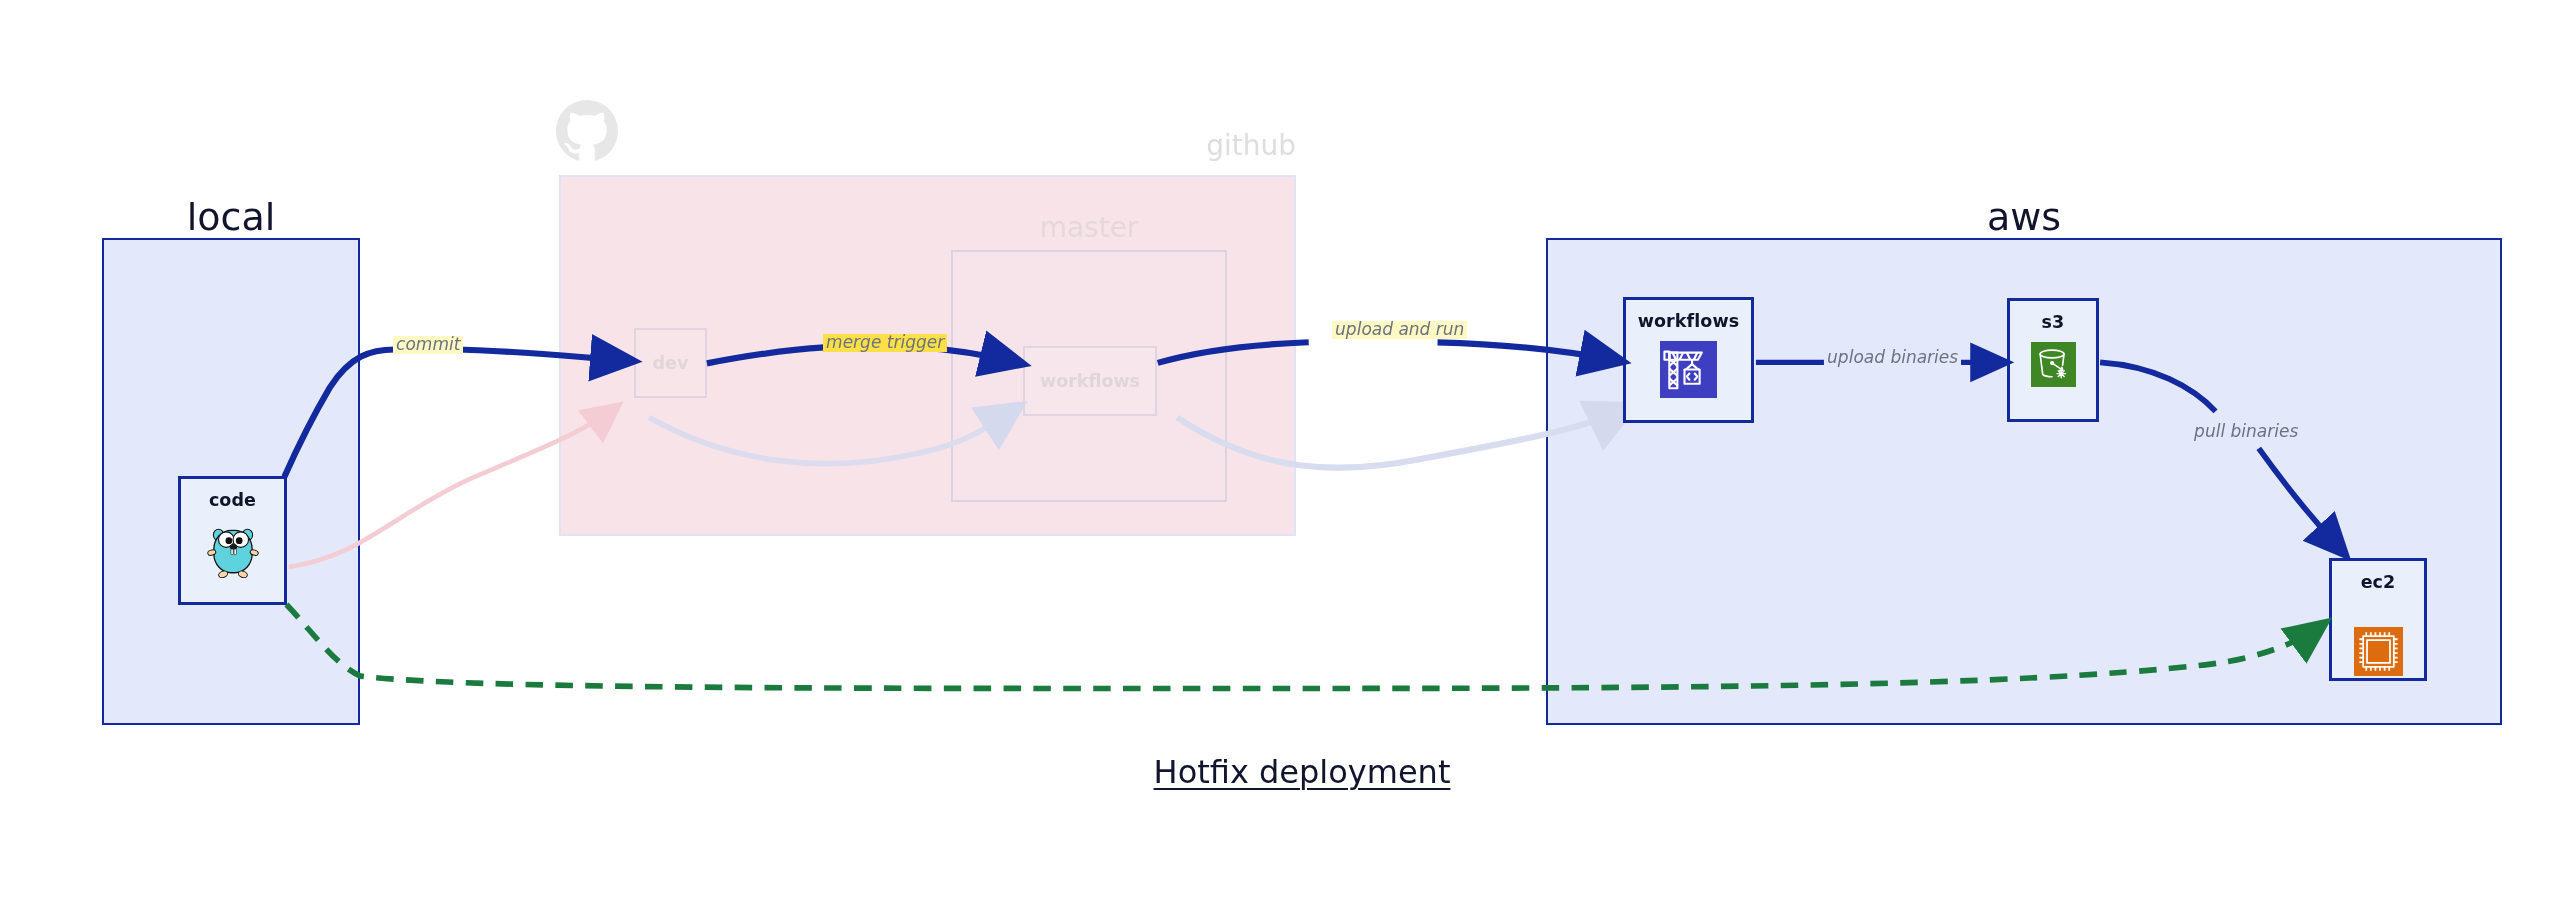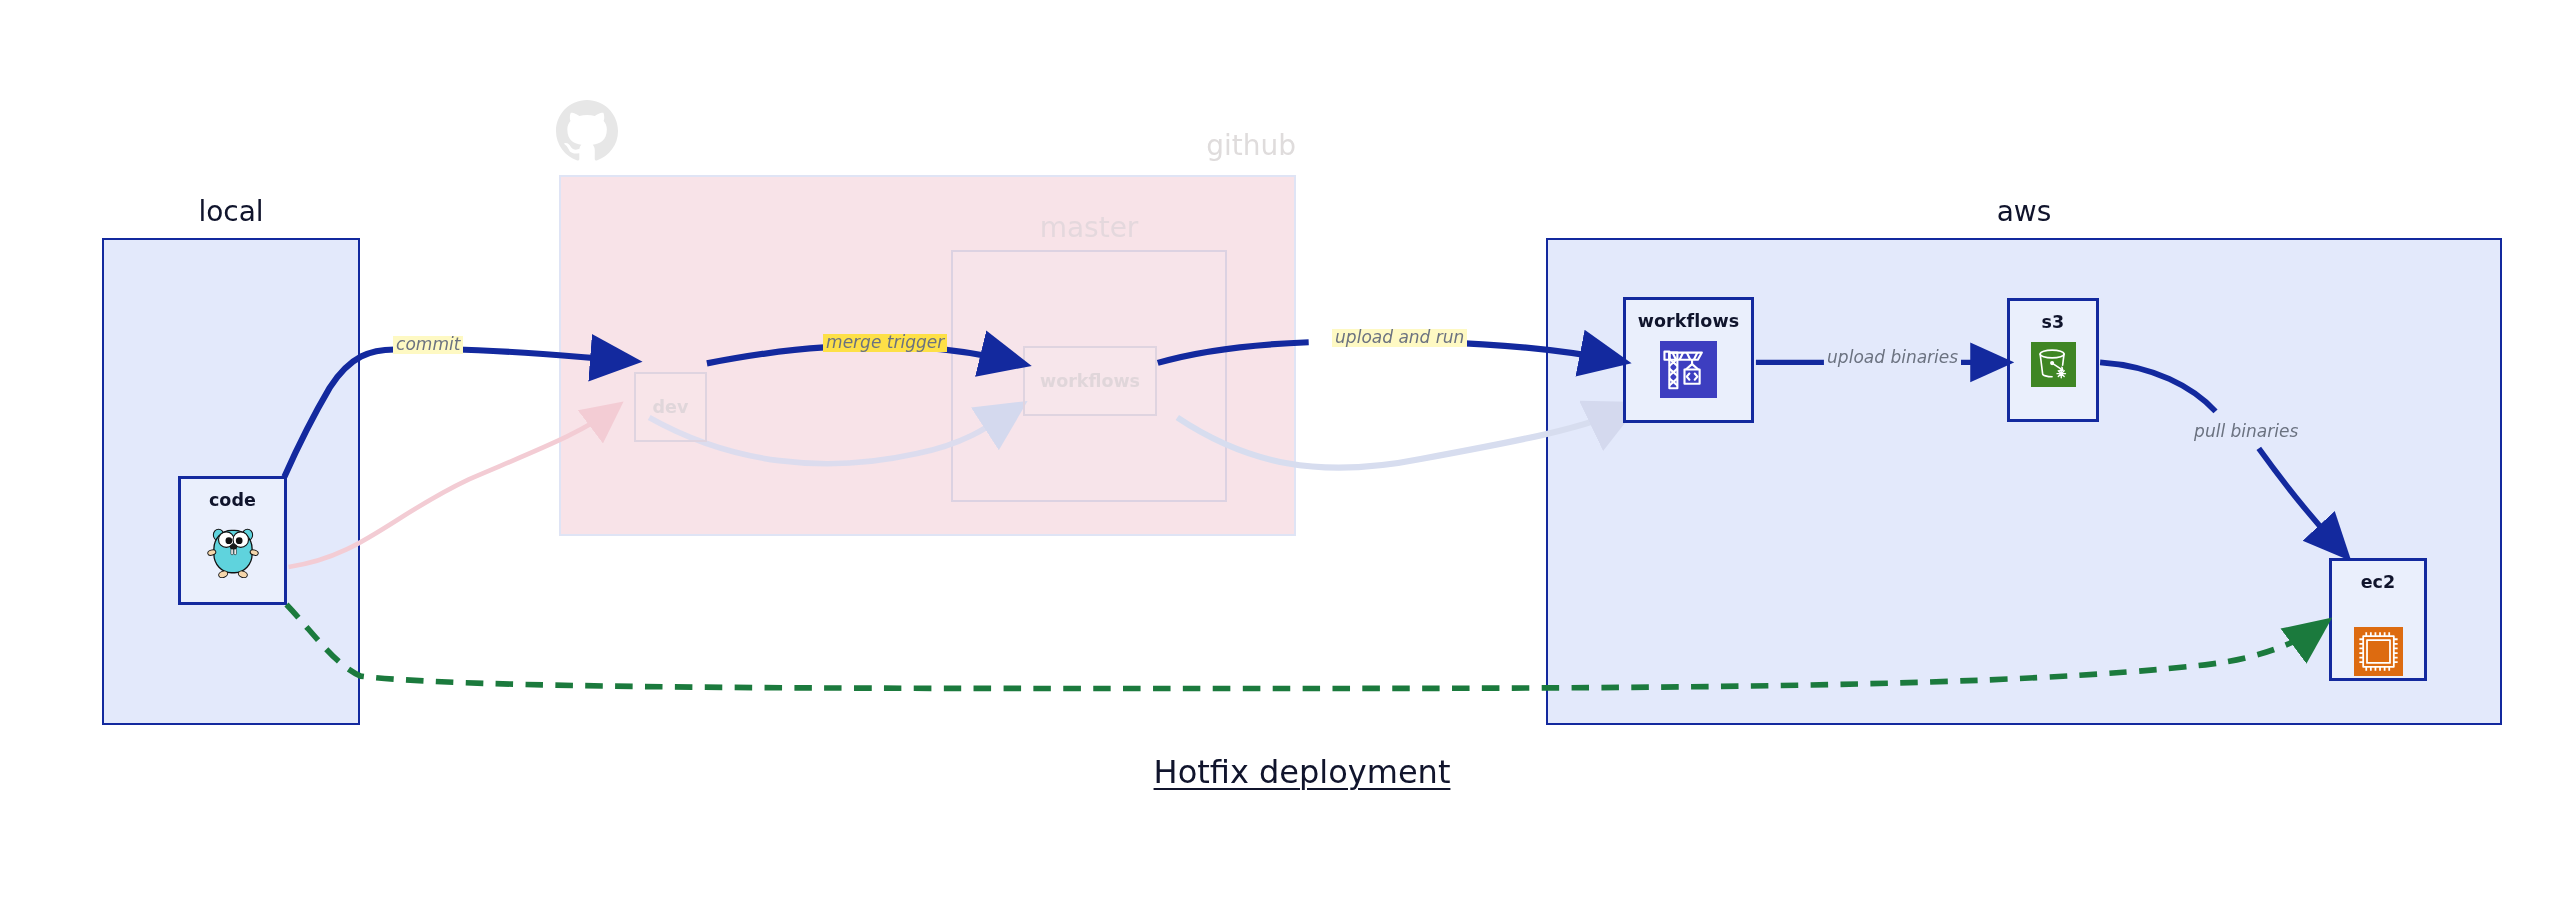--- a/index.html
+++ b/index.html
@@ -43,21 +43,21 @@
     border: 2.1px solid #dcd2e2;
   }
   .group-label {
     position: absolute;
     text-align: center;
     white-space: nowrap;
     font-weight: 400;
   }
   .label-strong {
     color: #10142c;
-    font-size: 28px;
+    font-size: 38px;
   }
   .label-faded {
     color: #dfdcdc;
     font-size: 28px;
   }
   .label-faded-master {
     color: #e4d8dd;
     font-size: 28px;
   }
   
@@ -169,21 +169,21 @@
       </marker>
     </defs>
 
     <path d="M 560,1100 C 700,1080 760,1000 910,930 C 1050,870 1130,840 1196,790" fill="none" stroke="#f3ccd4" stroke-width="9" marker-end="url(#ghost-pink-arrow)"></path>
 
     <path d="M 1260,810 C 1420,900 1600,920 1780,880 C 1880,860 1930,820 1976,790" fill="none" stroke="#dcdcee" stroke-width="11" marker-end="url(#ghost-blue-arrow)"></path>
 
     <path d="M 2285,810 C 2420,900 2560,930 2760,890 C 2950,855 3080,830 3164,790" fill="none" stroke="#d7ddef" stroke-width="12" marker-end="url(#ghost-blue-arrow)"></path>
   </svg>
 
-  <div class="node-ghost" style="left:634px; top:328px; width:73px; height:70px;margin-top:44px;">
+  <div class="node-ghost" style="left:634px; top:328px; width:73px; height:70px;">
     <span class="ghost-title">dev</span>
   </div>
 
   <div class="node-ghost" style="left:1023px; top:346px; width:134px; height:70px;">
     <span class="ghost-title">workflows</span>
   </div>
 
   <div class="node" style="left:178px; top:476px; width:109px; height:129px;">
     <span class="node-title">code</span>
     <span class="node-icon">
@@ -307,21 +307,21 @@
     <path d="M 4384,870 C 4440,948 4500,1020 4548,1072" fill="none" stroke="#13299e" stroke-width="11" marker-end="url(#blue-arrow)"></path>
 
     <path d="M 556,1173 C 610,1230 650,1290 700,1312 C 900,1336 1600,1336 2400,1336
              C 3300,1336 3900,1332 4280,1290 C 4400,1276 4470,1240 4508,1212" fill="none" stroke="#1b7a3d" stroke-width="11" stroke-dasharray="34 24" stroke-linecap="butt" marker-end="url(#green-arrow)"></path>
   </svg>
 
   <div class="edge-label" style="left:393px; top:336px;">commit</div>
 
   <div class="edge-label on-pink" style="left:823px; top:334px;">merge trigger</div>
 
-  <div class="edge-label" style="left:1332px; top:329px;">upload and run</div>
+  <div class="edge-label" style="left:1332px; top:321px;">upload and run</div>
 
   <div class="edge-label on-blue" style="left:1824px; top:349px;">upload binaries</div>
 
   <div class="edge-label on-blue" style="left:2191px; top:423px;">pull binaries</div>
 
   <div id="diagram-title" style="top:753px;">Hotfix deployment</div>
 
 </div>
 
 

